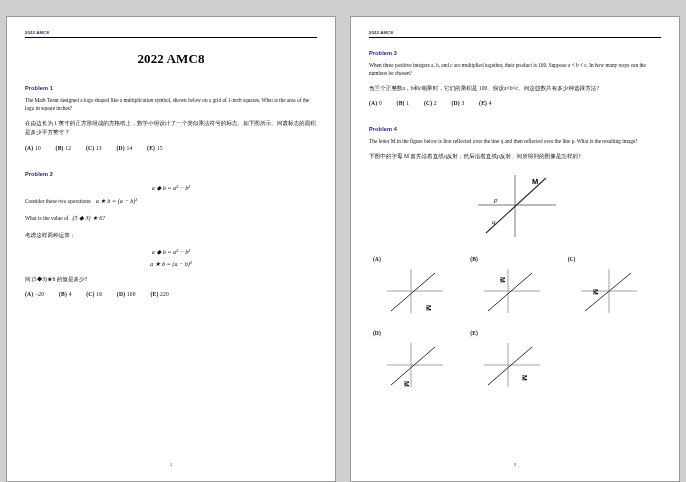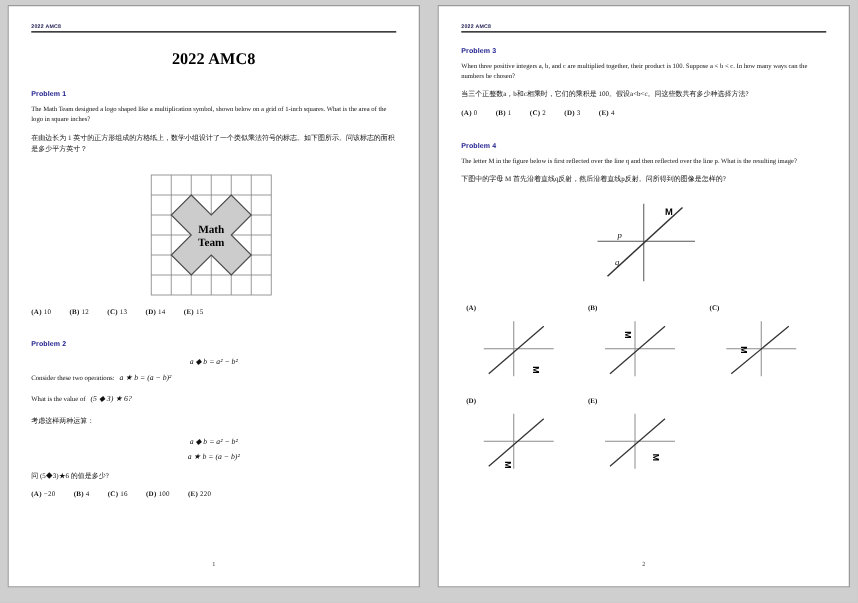--- a/index.html
+++ b/index.html
@@ -9,21 +9,21 @@
     background: #c8c8c8;
     font-family: "Liberation Serif", serif;
     overflow: hidden;
   }
   #viewport {
     width: 686px; height: 482px;
     background: #cfcfcf;
     display: flex;
     justify-content: space-between;
     align-items: flex-start;
-    padding: 4px 6px;
+    padding: 16px 6px;
   }
   .page {
     width: 330px;
     height: 466px;
     background: #ffffff;
     border: 1px solid #9a9a9a;
     position: relative;
     padding: 14px 18px 10px 18px;
     overflow: hidden;
   }
@@ -118,40 +118,20 @@
     <div class="pg-header">2022 AMC8</div>
     <hr class="hr-thick">
 
     <div class="doc-title">2022 AMC8</div>
 
     <div>
       <div class="prob-label">Problem 1</div>
       <div class="en-text">The Math Team designed a logo shaped like a multiplication symbol, shown below on a grid of 1-inch squares. What is the area of the logo in square inches?</div>
       <div class="cn-text">在由边长为 1 英寸的正方形组成的方格纸上，数学小组设计了一个类似乘法符号的标志。如下图所示。问该标志的面积是多少平方英寸？</div>
 
-      <div class="fig-wrap">
-        <svg width="118" height="104" viewBox="0 0 118 104">
-          <g stroke="#8a8a8a" stroke-width="0.7" fill="#ffffff">
-            <rect x="9" y="4" width="96" height="96" fill="#ffffff"></rect>
-            <line x1="25" y1="4" x2="25" y2="100"></line>
-            <line x1="41" y1="4" x2="41" y2="100"></line>
-            <line x1="57" y1="4" x2="57" y2="100"></line>
-            <line x1="73" y1="4" x2="73" y2="100"></line>
-            <line x1="89" y1="4" x2="89" y2="100"></line>
-            <line x1="9" y1="20" x2="105" y2="20"></line>
-            <line x1="9" y1="36" x2="105" y2="36"></line>
-            <line x1="9" y1="52" x2="105" y2="52"></line>
-            <line x1="9" y1="68" x2="105" y2="68"></line>
-            <line x1="9" y1="84" x2="105" y2="84"></line>
-          </g>
-          <polygon points="41,20 57,36 73,20 89,36 73,52 89,68 73,84 57,68 41,84 25,68 41,52 25,36" fill="#cccccc" stroke="#4a4a4a" stroke-width="0.9"></polygon>
-          <text x="57" y="50" text-anchor="middle" font-family="'Liberation Serif', serif" font-size="9" font-weight="bold" fill="#000">Math</text>
-          <text x="57" y="61" text-anchor="middle" font-family="'Liberation Serif', serif" font-size="9" font-weight="bold" fill="#000">Team</text>
-        </svg>
-      </div>
 
       <div class="choices">
         <span class="ch"><b>(A)</b> <span>10</span></span>
         <span class="ch"><b>(B)</b> <span>12</span></span>
         <span class="ch"><b>(C)</b> <span>13</span></span>
         <span class="ch"><b>(D)</b> <span>14</span></span>
         <span class="ch"><b>(E)</b> <span>15</span></span>
       </div>
     </div>
 

